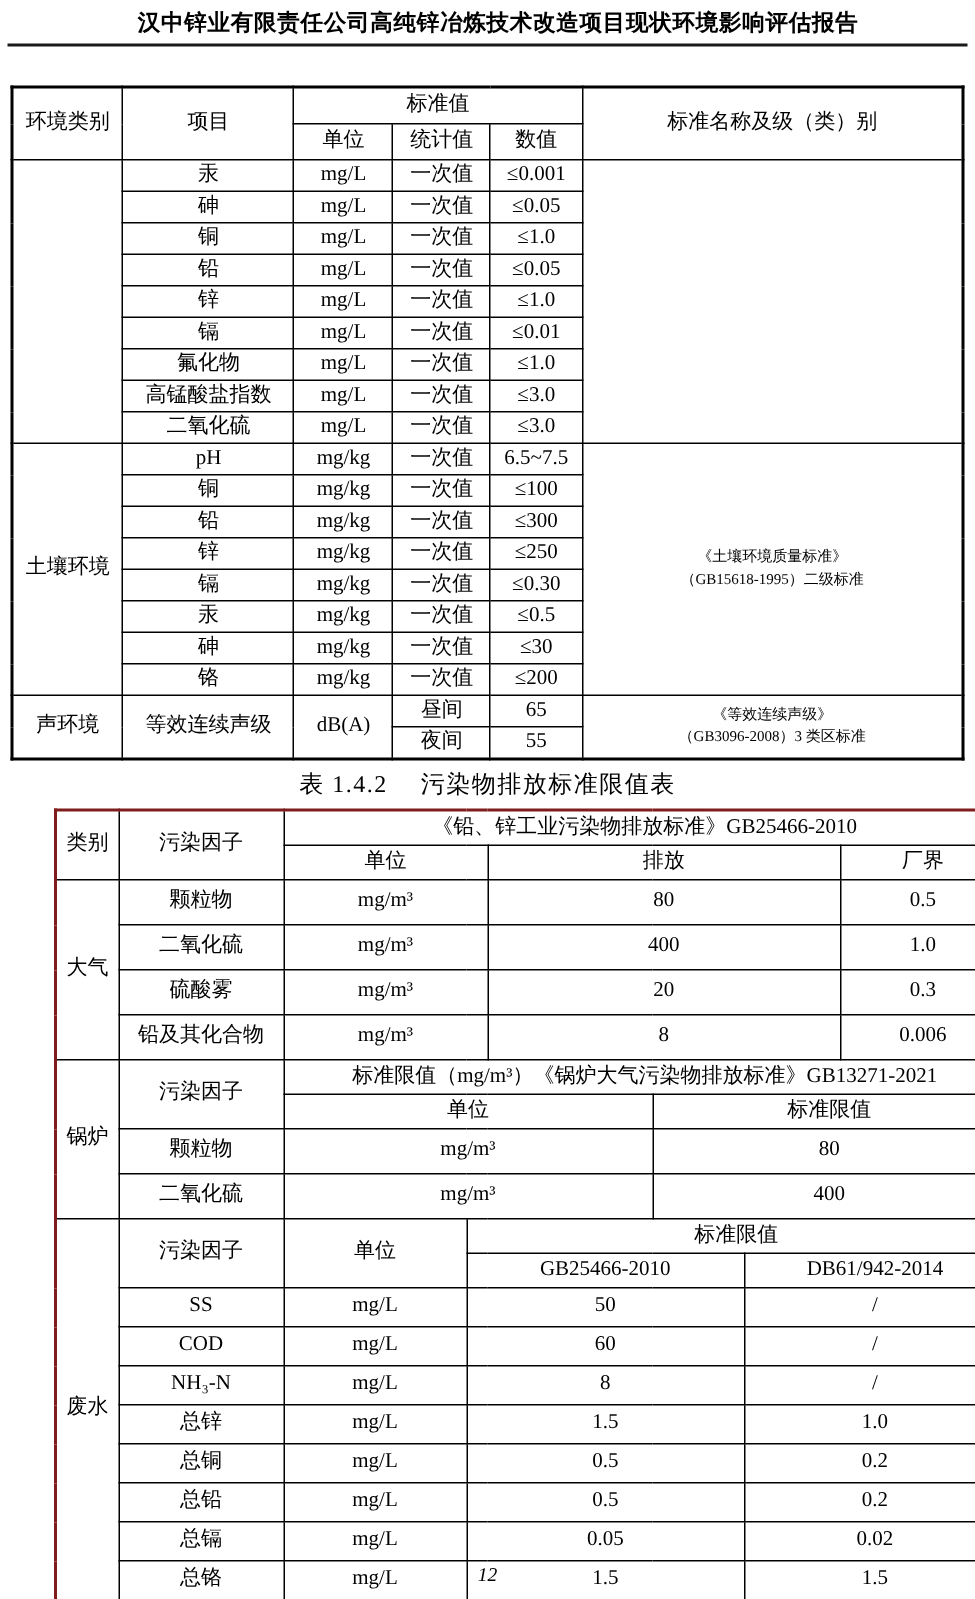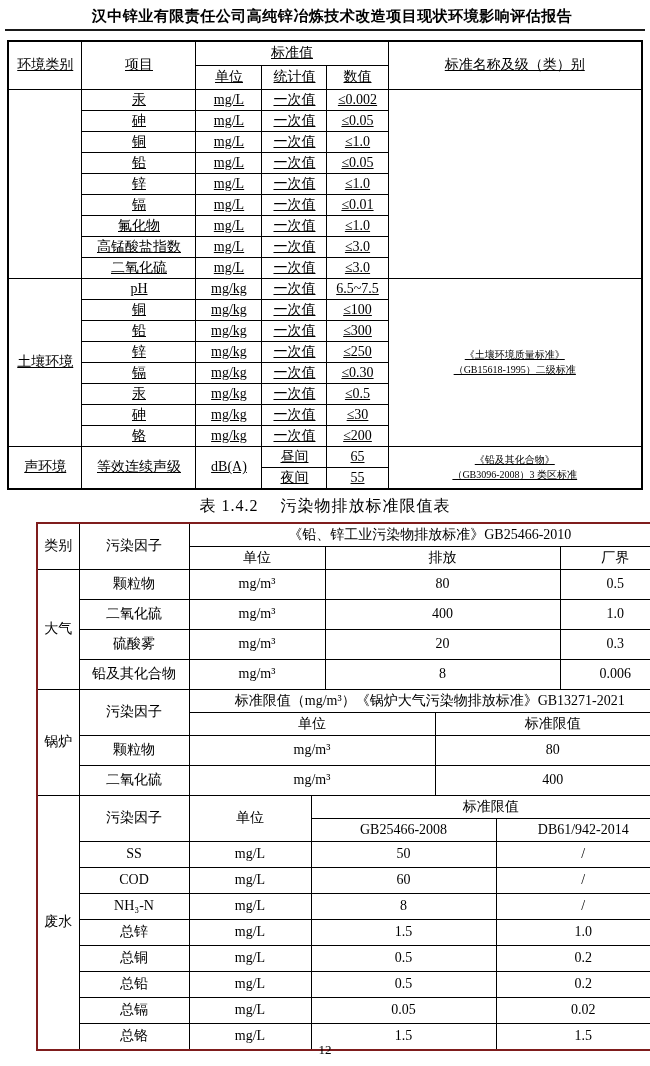--- a/index.html
+++ b/index.html
@@ -9,35 +9,35 @@
     font-family:"Liberation Serif","DejaVu Serif",serif;color:#000;
   }
   .doc-header{
     padding-top:7px;text-align:center;font-weight:bold;font-size:15px;
     letter-spacing:0.5px;line-height:1.2;padding-left:14px;
   }
   .header-rule{border-bottom:2px solid #1a1a1a;margin:4px 5px 0 5px;height:0;}
   table{border-collapse:collapse;table-layout:fixed;margin:0 auto;}
   td{border:1px solid #000;text-align:center;vertical-align:middle;
      font-size:14px;line-height:1.15;padding:0 2px;overflow:hidden;}
-  .t1{width:634px;border:2px solid #000;margin-top:9px;text-decoration:underline;}
+  .t1{width:634px;border:2px solid #000;margin-top:26px;}
   .t1 td{height:20px;}
   .t1 tr.hdr td{height:23px;}
   .t2{width:634px;border:2px solid #7f1d1d;margin-top:5px;margin-left:36px;}
   .t2 td{height:29px;}
   .t2 tr.hdr td{height:22px;}
   .t2 tr.ww td{height:25px;}
   .twoline div{line-height:1.45;font-size:10px;}
   .table-title{
     text-align:center;font-size:16px;margin-top:6px;margin-bottom:2px;
     letter-spacing:1px;
   }
   .page-number{
     position:absolute;bottom:8px;left:0;width:100%;
-    text-align:center;font-size:13px;
+    text-align:center;font-size:13px;font-style:italic;
   }
 </style>
 </head>
 <body>
 
 <div class="page">
 
   <div class="doc-header">汉中锌业有限责任公司高纯锌冶炼技术改造项目现状环境影响评估报告</div>
   <div class="header-rule"></div>
 
@@ -61,21 +61,21 @@
         <td>单位</td>
         <td>统计值</td>
         <td>数值</td>
       </tr>
 
       <tr>
         <td rowspan="9"></td>
         <td>汞</td>
         <td>mg/L</td>
         <td>一次值</td>
-        <td>≤0.002</td>
+        <td>≤0.001</td>
         <td rowspan="9"></td>
       </tr>
       <tr>
         <td>砷</td>
         <td>mg/L</td>
         <td>一次值</td>
         <td>≤0.05</td>
       </tr>
       <tr>
         <td>铜</td>
@@ -174,21 +174,21 @@
         <td>≤200</td>
       </tr>
 
       <tr>
         <td rowspan="2">声环境</td>
         <td rowspan="2">等效连续声级</td>
         <td rowspan="2">dB(A)</td>
         <td>昼间</td>
         <td>65</td>
         <td rowspan="2" class="twoline">
-          <div>《铅及其化合物》</div>
+          <div>《等效连续声级》</div>
           <div>（GB3096-2008）3 类区标准</div>
         </td>
       </tr>
       <tr>
         <td>夜间</td>
         <td>55</td>
       </tr>
     </tbody>
   </table>
 
@@ -263,21 +263,21 @@
         <td colspan="3">400</td>
       </tr>
 
       <tr class="hdr">
         <td rowspan="10">废水</td>
         <td rowspan="2">污染因子</td>
         <td rowspan="2">单位</td>
         <td colspan="5">标准限值</td>
       </tr>
       <tr class="hdr">
-        <td colspan="3">GB25466-2008</td>
+        <td colspan="3">GB25466-2010</td>
         <td colspan="2">DB61/942-2014</td>
       </tr>
       <tr class="ww">
         <td>SS</td>
         <td>mg/L</td>
         <td colspan="3">50</td>
         <td colspan="2">/</td>
       </tr>
       <tr class="ww">
         <td>COD</td>

